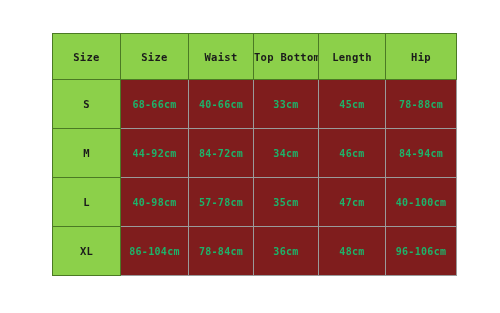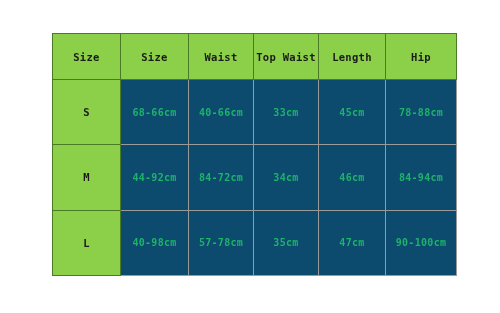--- a/index.html
+++ b/index.html
@@ -65,21 +65,21 @@
   
   table.size-chart tbody td.size-cell {
     background: #8cd04a;
     color: #1b1b1b;
     font-size: 10.5px;
     border-color: #4b7a24;
   }
 
   
   table.size-chart tbody td.measure-cell {
-    background: #0c4a6e;
+    background: #7f1d1d;
     color: #1db36a;
     font-size: 10px;
     border-color: #9a9a9a;
   }
 
   table.size-chart tbody tr {
     height: 49px;
   }
 </style>
 </head>
@@ -93,21 +93,21 @@
       <col class="c-waist">
       <col class="c-toplen">
       <col class="c-bottom">
       <col class="c-hip">
     </colgroup>
     <thead>
       <tr>
         <th>Size</th>
         <th>Size</th>
         <th>Waist</th>
-        <th>Top Waist</th>
+        <th>Top Bottom</th>
         <th>Length</th>
         <th>Hip</th>
       </tr>
     </thead>
     <tbody>
       <tr>
         <td class="size-cell">S</td>
         <td class="measure-cell">68-66cm</td>
         <td class="measure-cell">40-66cm</td>
         <td class="measure-cell">33cm</td>
@@ -121,17 +121,25 @@
         <td class="measure-cell">34cm</td>
         <td class="measure-cell">46cm</td>
         <td class="measure-cell">84-94cm</td>
       </tr>
       <tr>
         <td class="size-cell">L</td>
         <td class="measure-cell">40-98cm</td>
         <td class="measure-cell">57-78cm</td>
         <td class="measure-cell">35cm</td>
         <td class="measure-cell">47cm</td>
-        <td class="measure-cell">90-100cm</td>
+        <td class="measure-cell">40-100cm</td>
+      </tr>
+      <tr>
+        <td class="size-cell">XL</td>
+        <td class="measure-cell">86-104cm</td>
+        <td class="measure-cell">78-84cm</td>
+        <td class="measure-cell">36cm</td>
+        <td class="measure-cell">48cm</td>
+        <td class="measure-cell">96-106cm</td>
       </tr>
     </tbody>
   </table>
 </div>
 
 </body></html>

